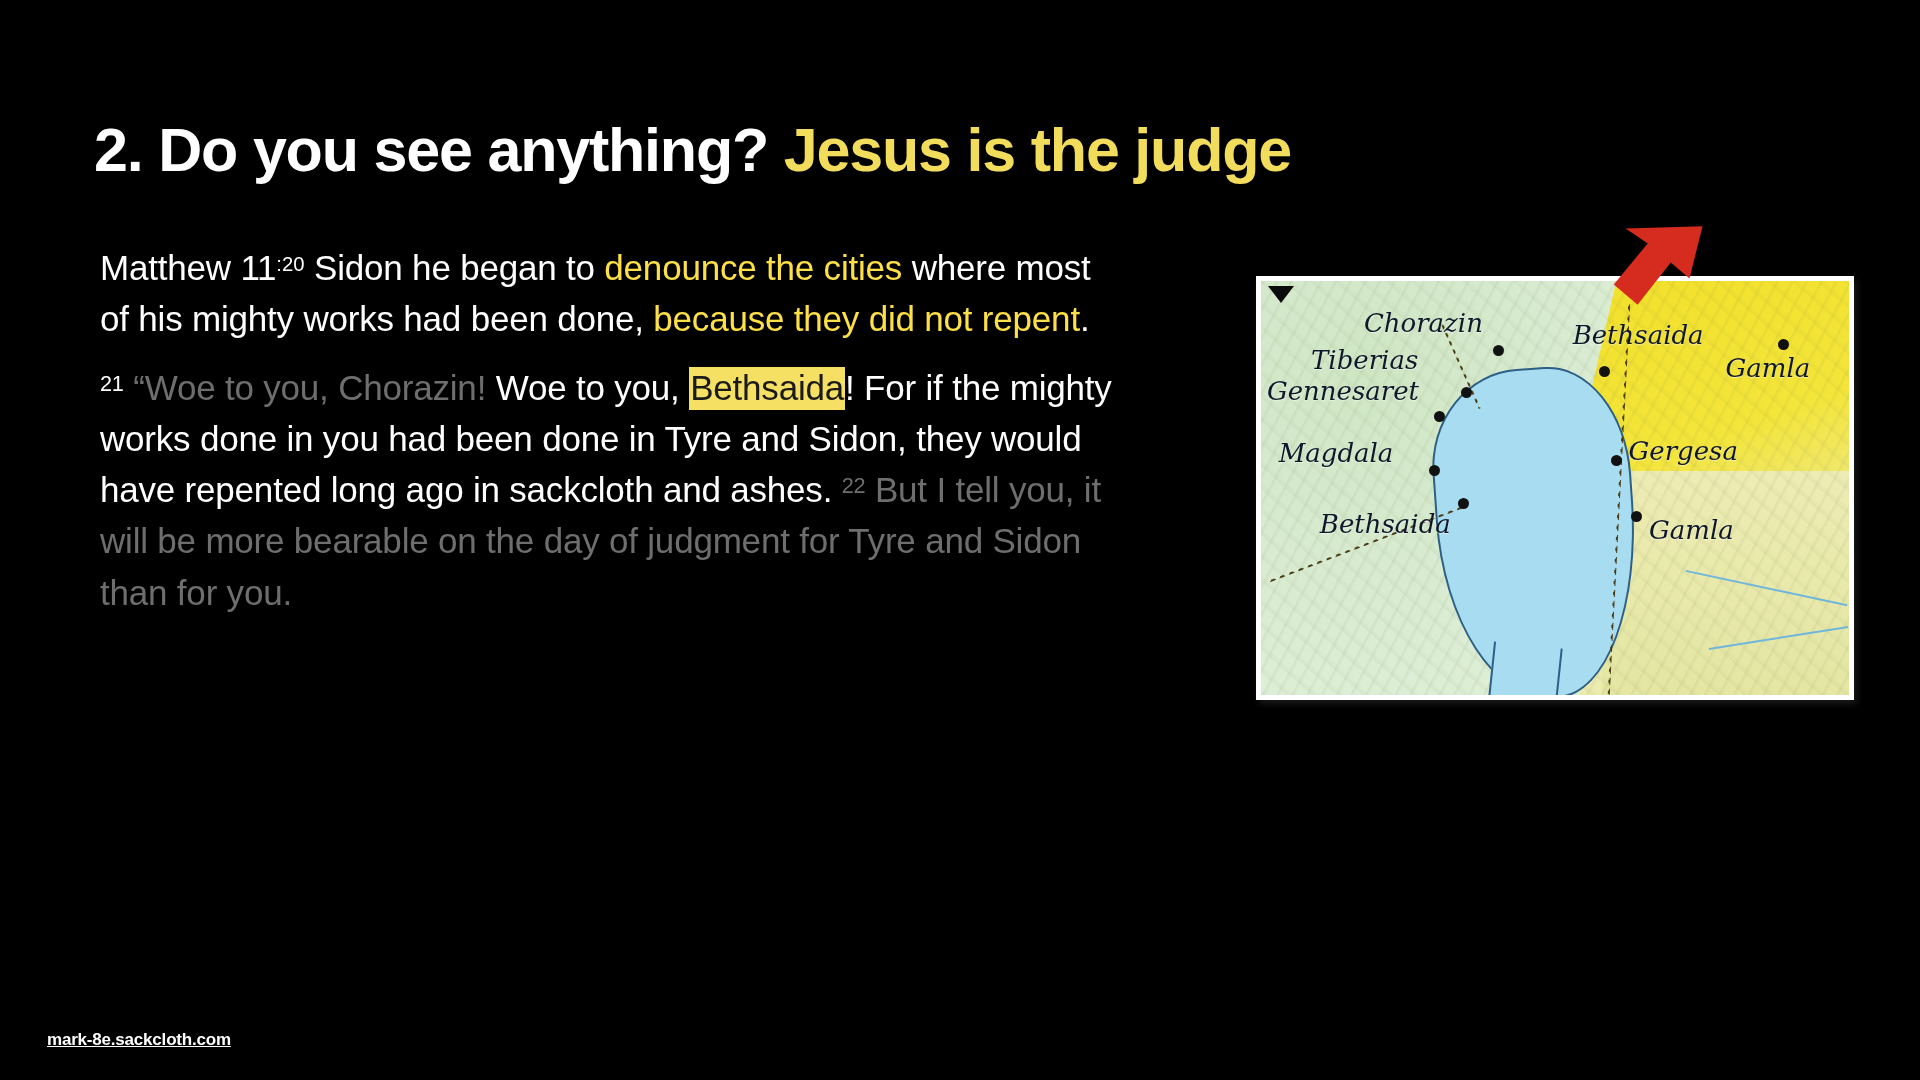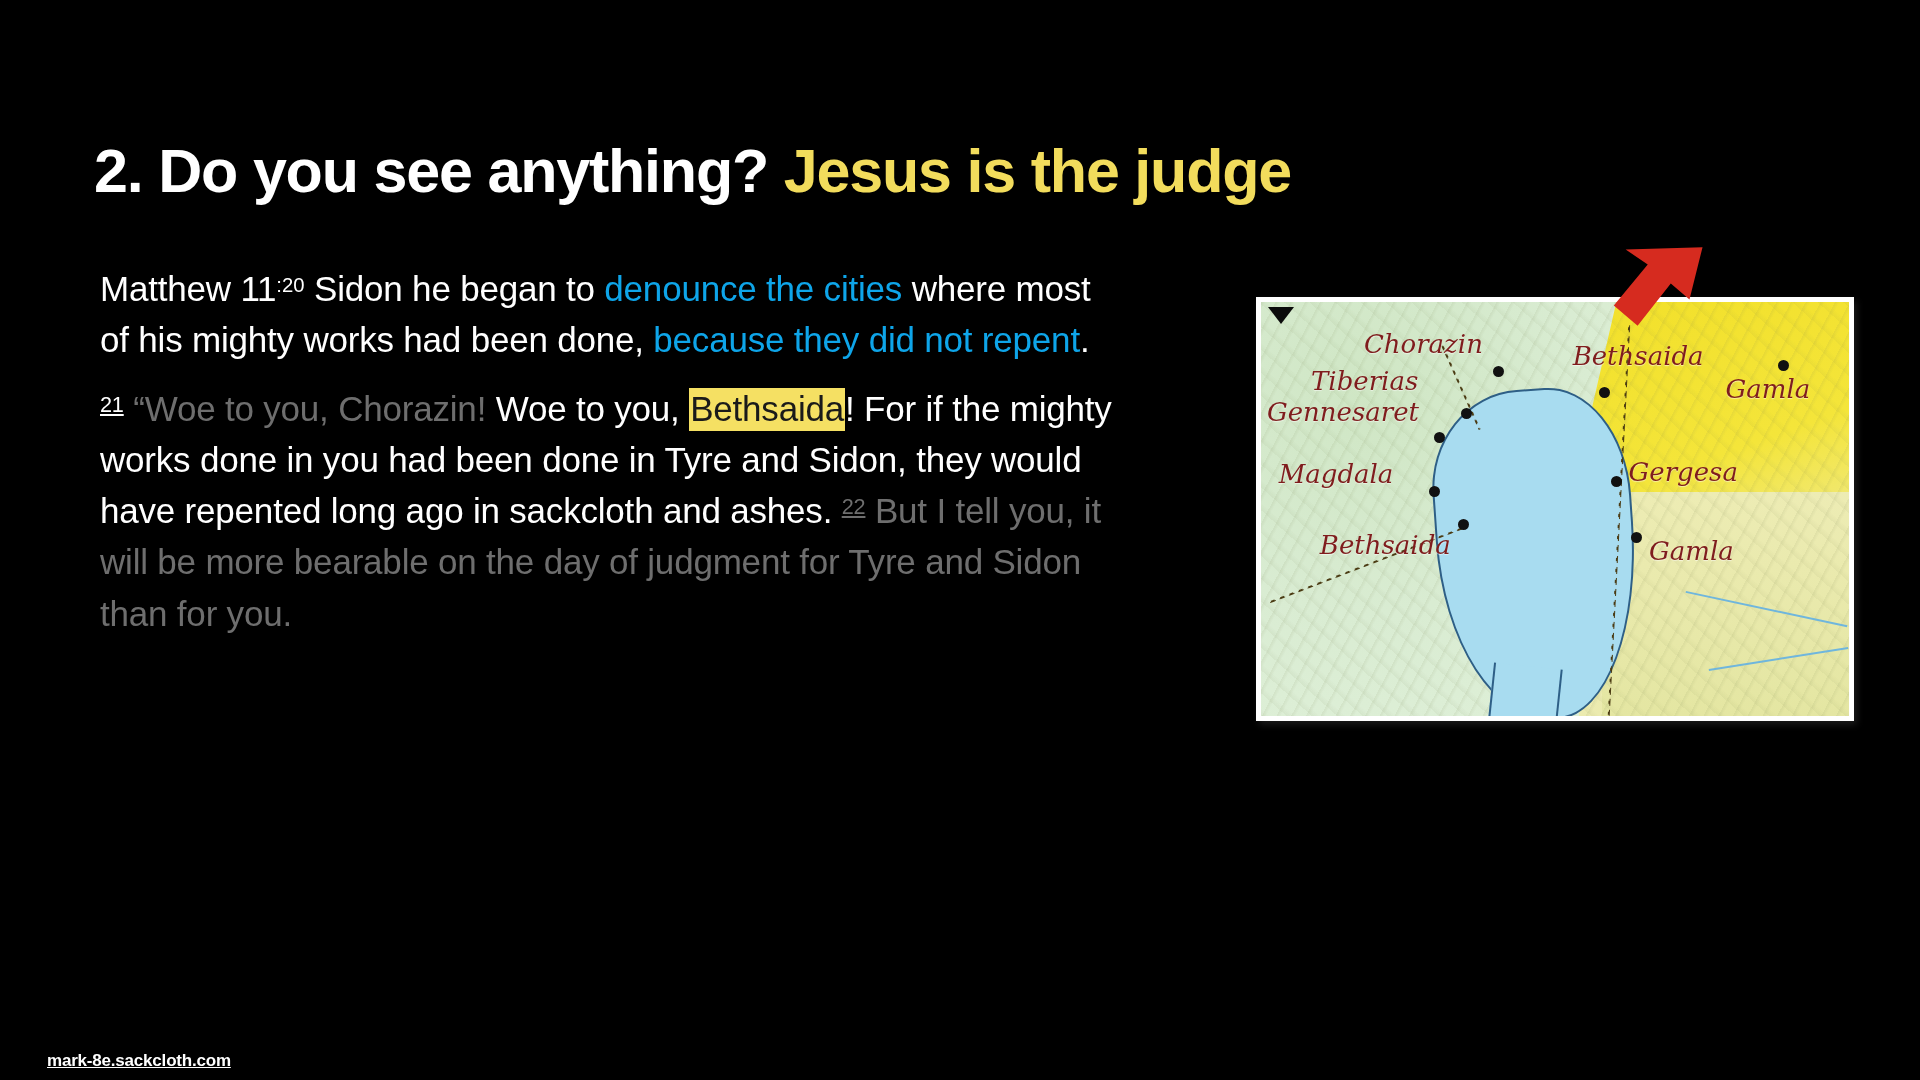--- a/index.html
+++ b/index.html
@@ -13,21 +13,20 @@
     overflow: hidden;
     font-family: "Liberation Sans", sans-serif;
     -webkit-font-smoothing: antialiased;
   }
 
   .slide {
     position: relative;
     width: 1920px;
     height: 836px;
     background: #000000;
-    margin-top: 21px;
   }
 
   
   .title {
     position: absolute;
     left: 94px;
     top: 74px;
     font-size: 61px;
     font-weight: bold;
     letter-spacing: -1.2px;
@@ -46,40 +45,39 @@
   }
   .para {
     font-size: 35px;
     line-height: 1.46;
     color: #ffffff;
     margin: 0 0 18px 0;
     letter-spacing: -0.2px;
   }
   .para.p2 { margin-top: 13px; }
   .w  { color: #ffffff; }
-  .y  { color: #0ea5e9; }
+  .y  { color: #fde047; }
   .g  { color: #6e6e6e; }
   .hl {
     background: #F5E063;
     color: #1a1a1a;
     padding: 1px 1px 3px 1px;
   }
   sup.vref {
     font-size: 0.58em;
     vertical-align: baseline;
     position: relative;
     top: -0.46em;
     letter-spacing: 0;
   }
   .vnum {
     font-size: 0.62em;
     vertical-align: baseline;
     position: relative;
     top: -0.42em;
-    text-decoration: underline;
   }
 
   
   .map-wrap {
     position: absolute;
     left: 1256px;
     top: 276px;
     width: 598px;
     height: 424px;
   }
@@ -210,21 +208,21 @@
     height: 2px;
     background: #6fb6dd;
     transform: rotate(-9deg);
   }
 
   .map-label {
     position: absolute;
     font-family: "DejaVu Serif", serif;
     font-style: italic;
     font-size: 26px;
-    color: #7f1d1d;
+    color: #0f172a;
     white-space: nowrap;
     text-shadow: 0 1px 1px rgba(255,255,255,0.55);
   }
   .map-dot {
     position: absolute;
     width: 11px;
     height: 11px;
     background: #111111;
     border-radius: 50%;
   }

